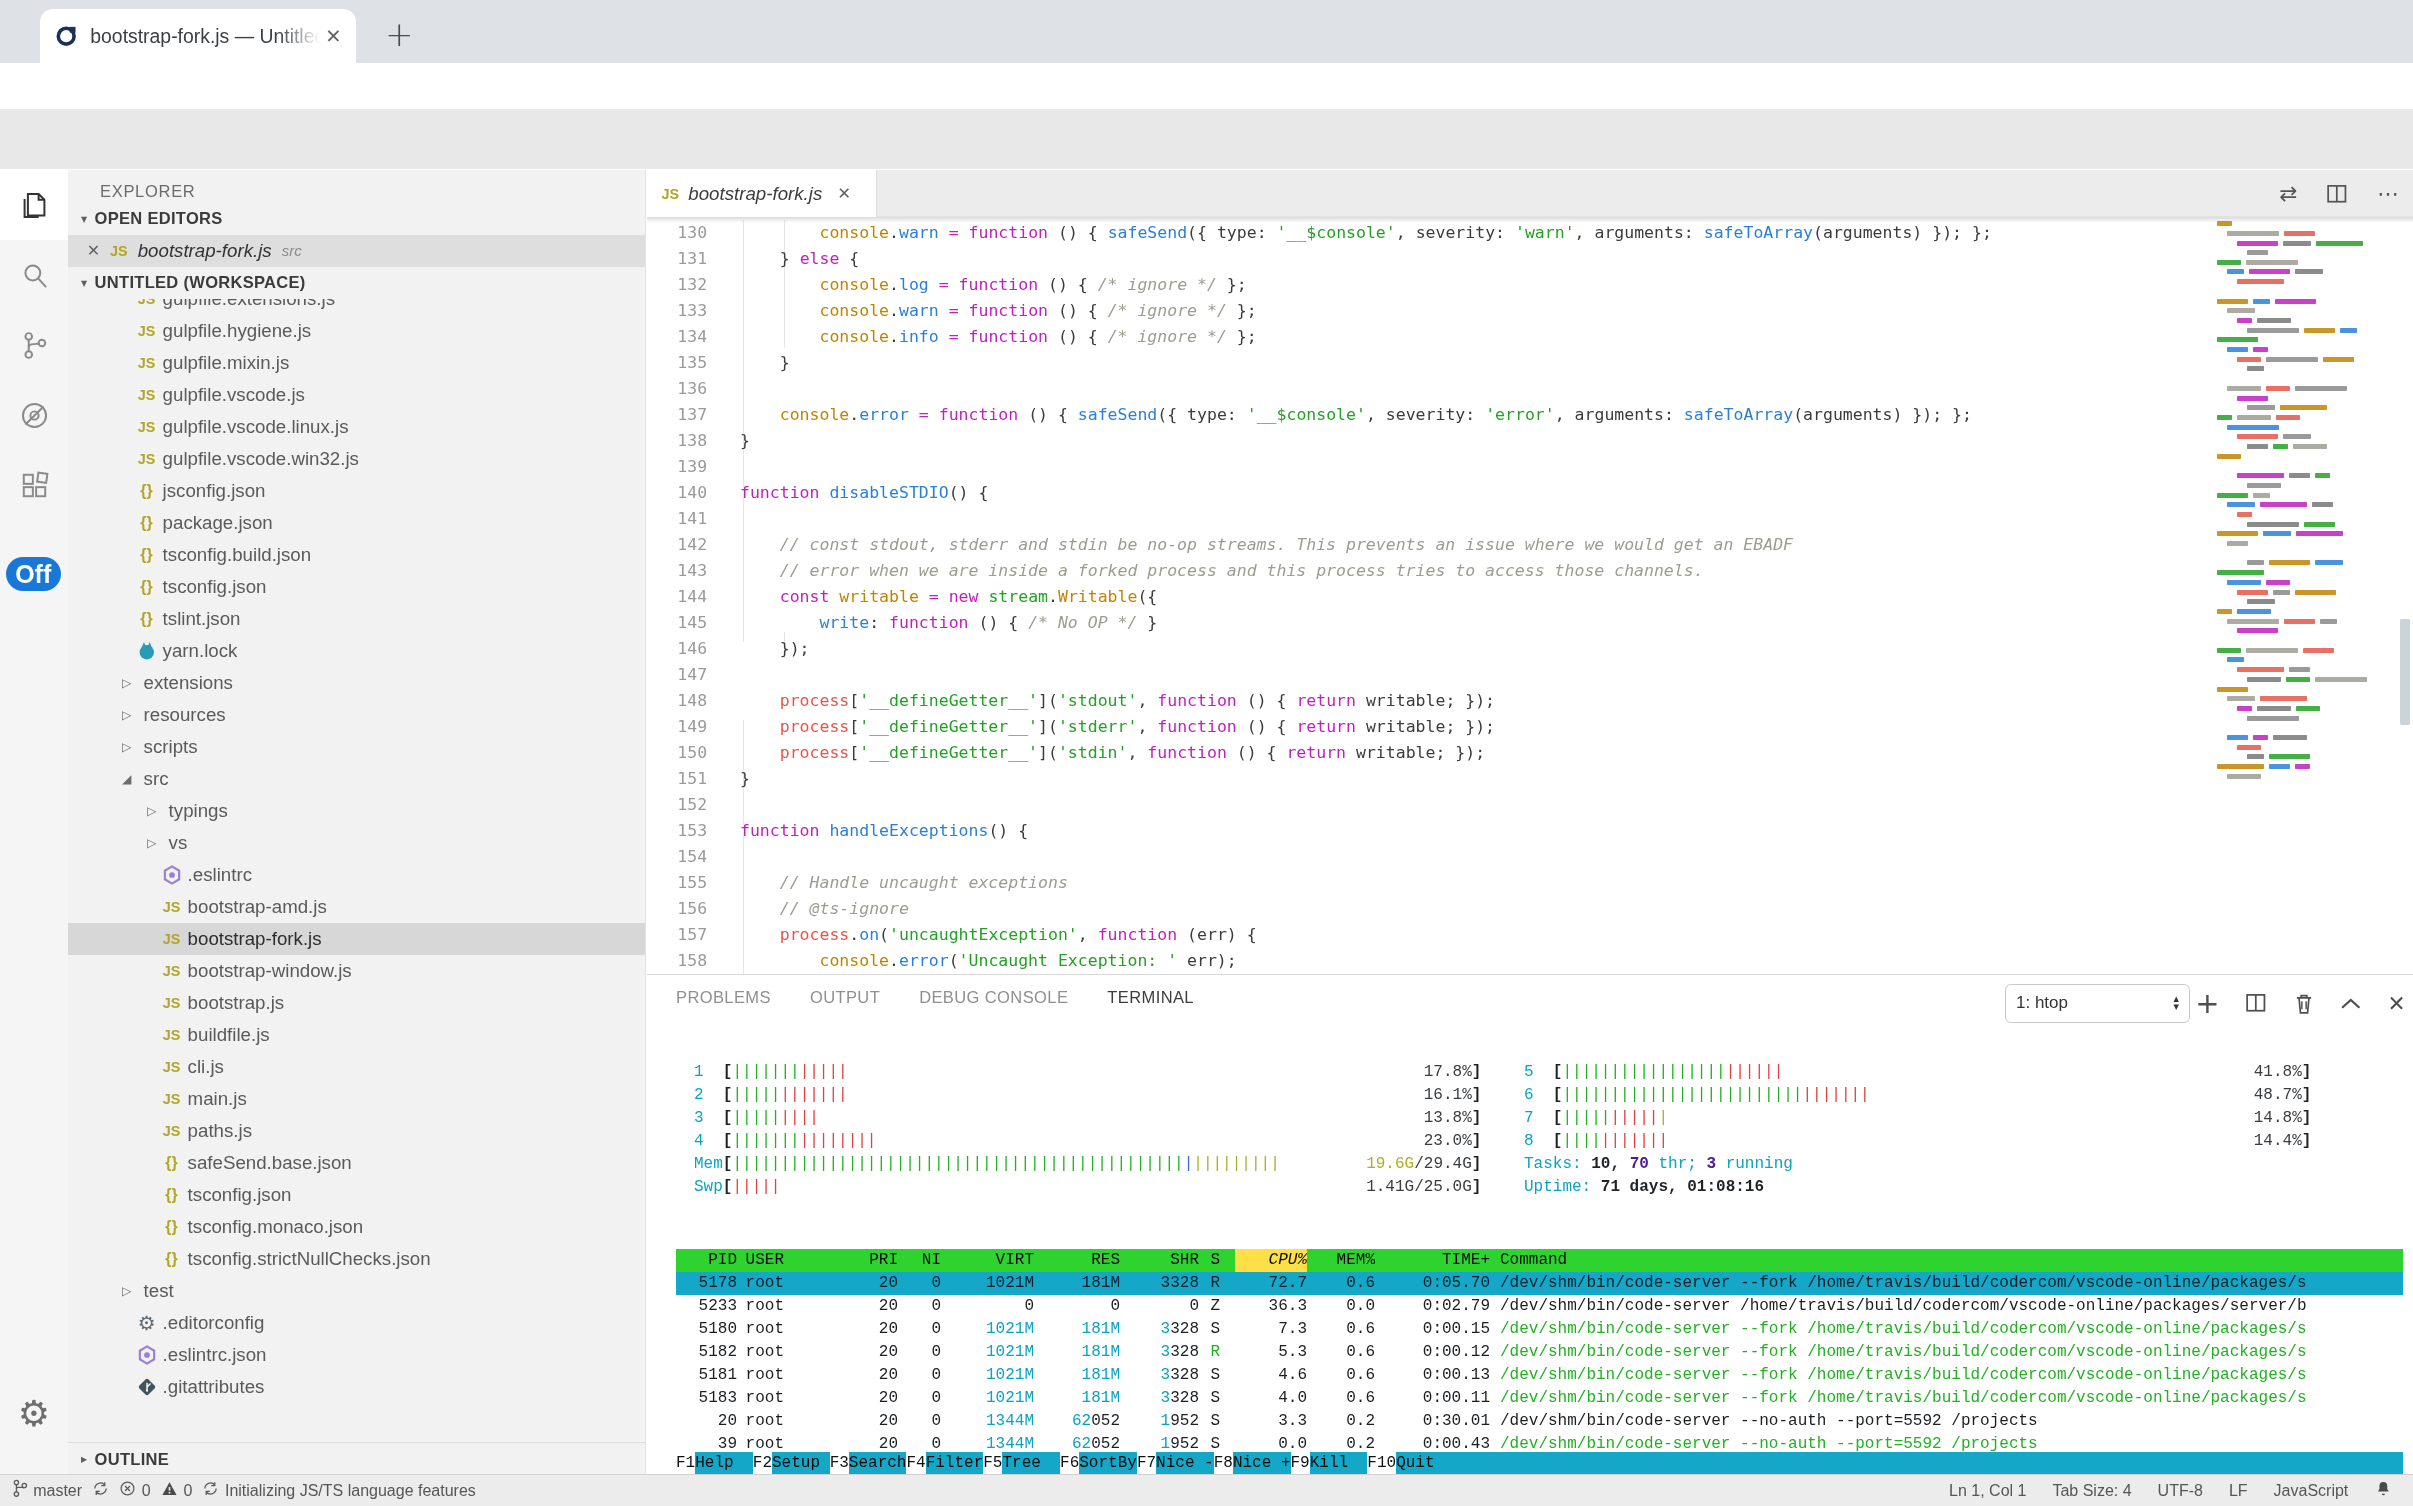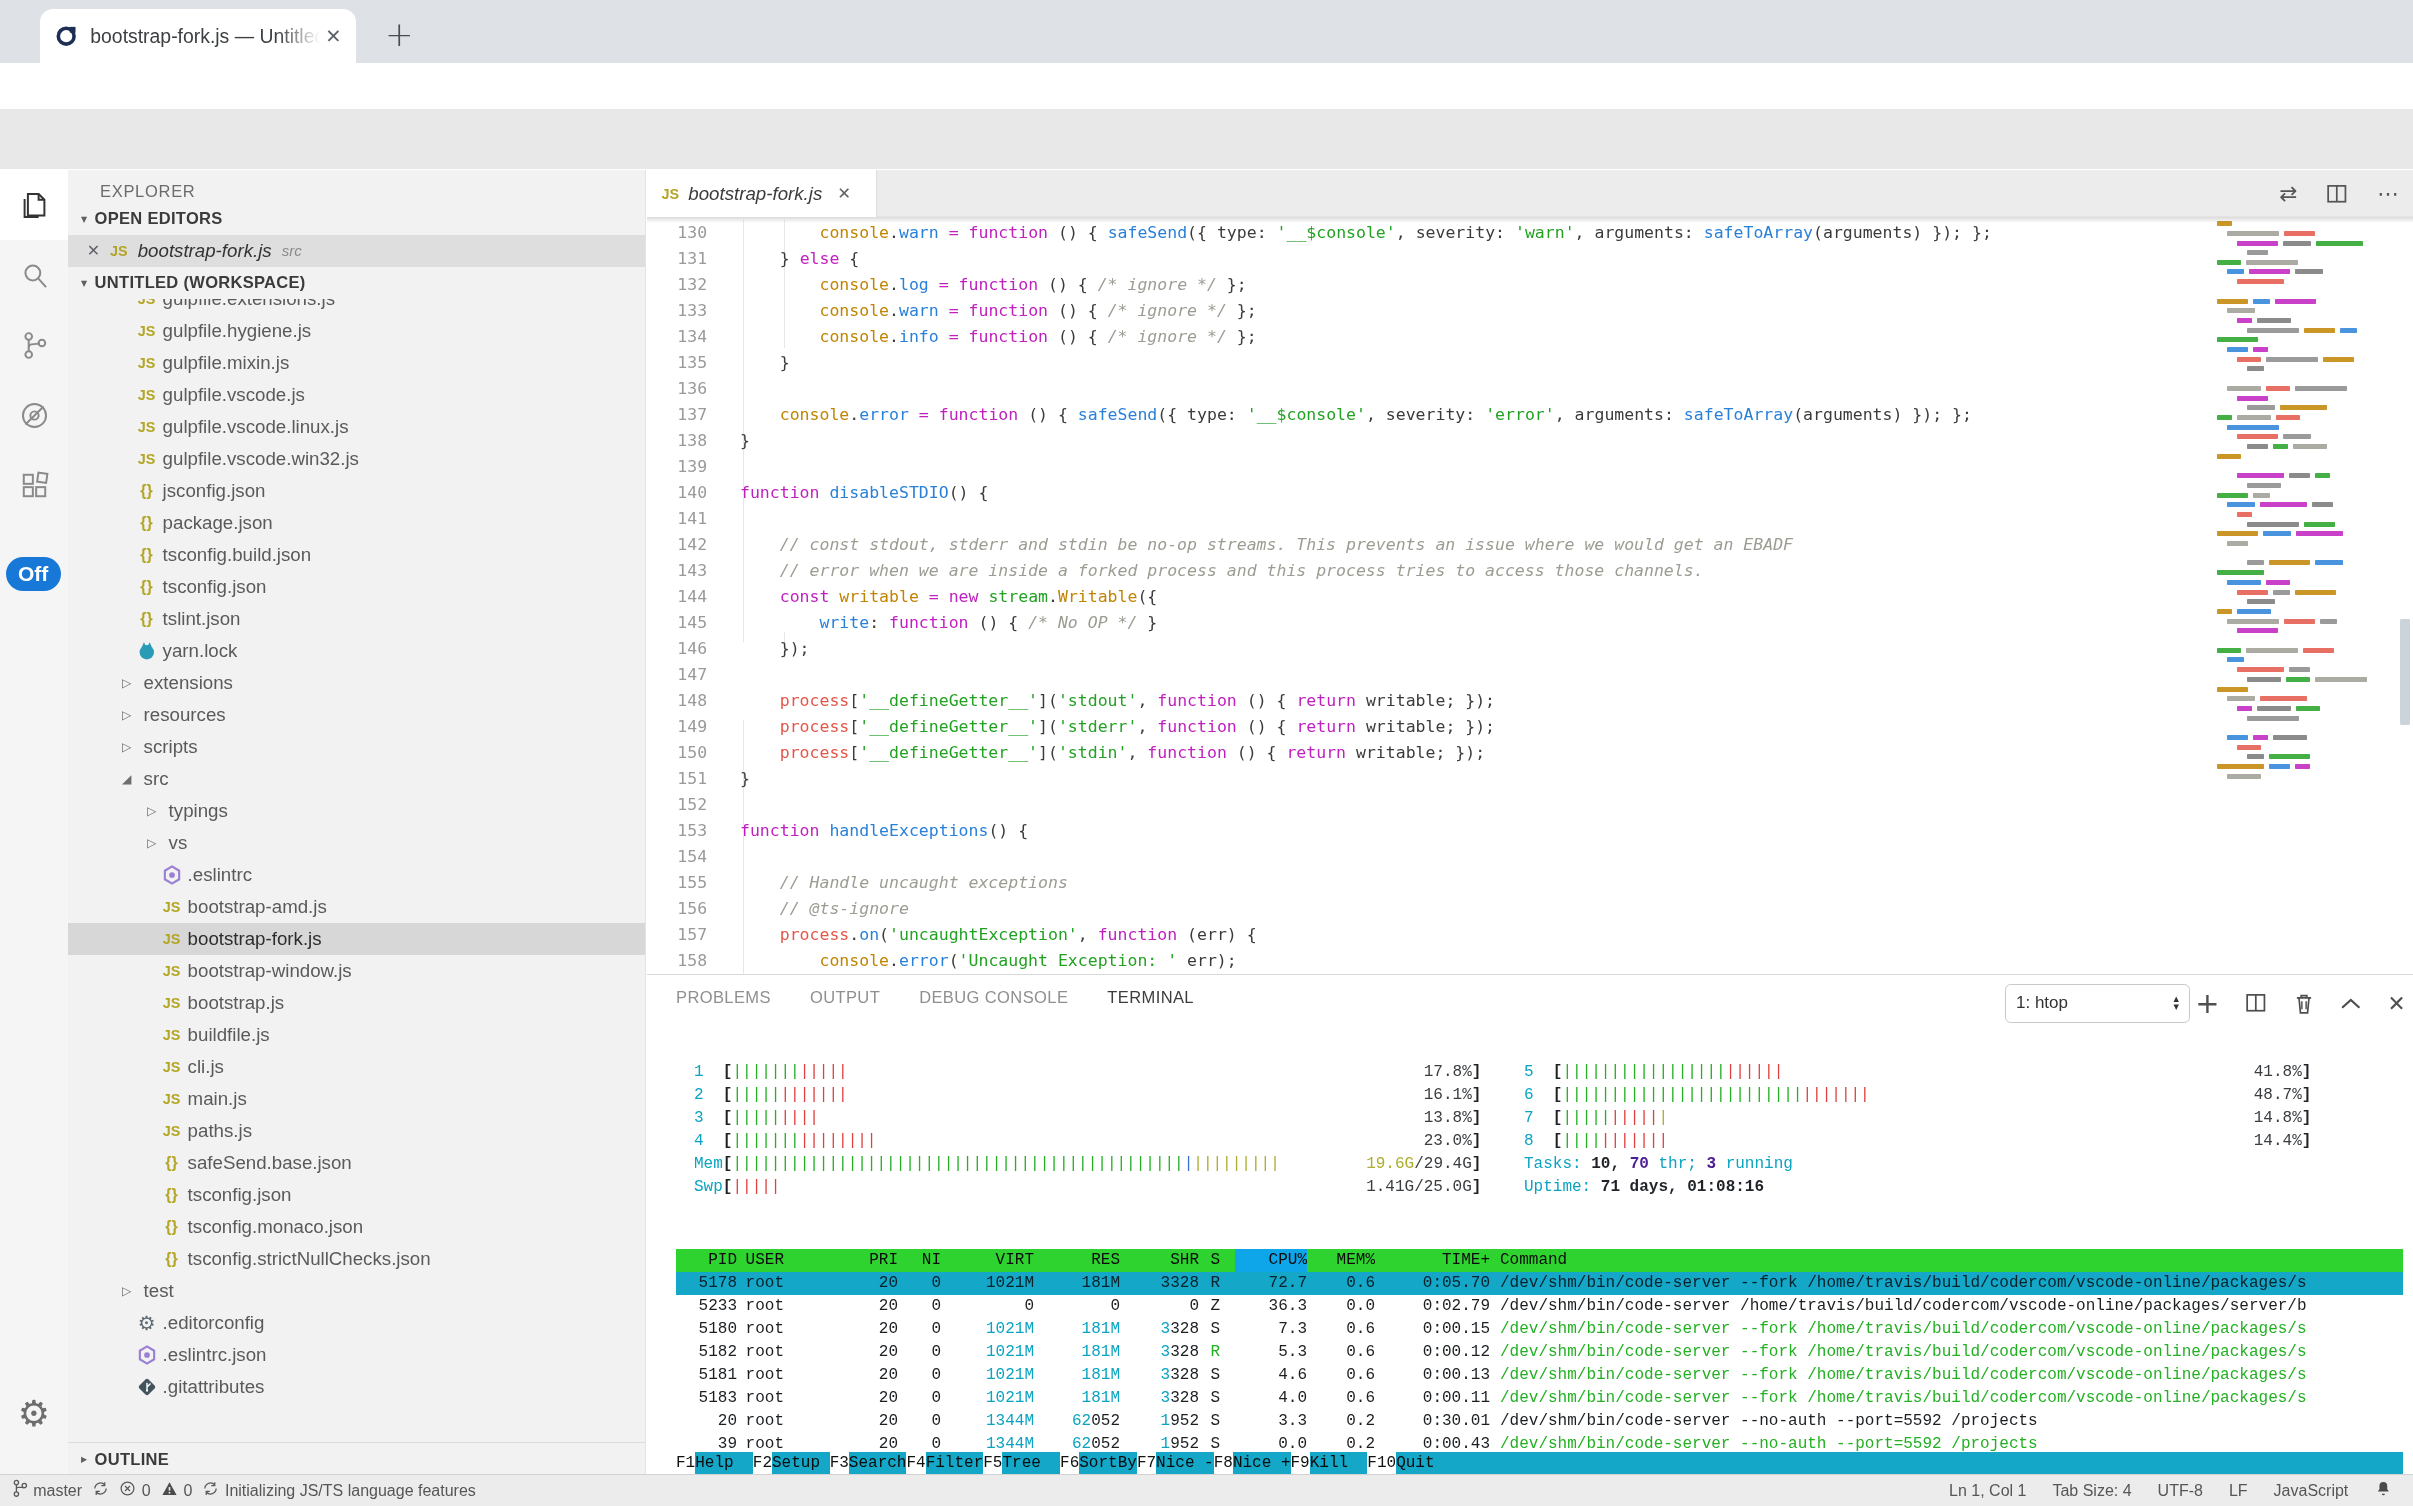--- a/index.html
+++ b/index.html
@@ -37,21 +37,21 @@
   #window-title{position:absolute;top:128px;left:1539px;transform:translateX(-50%);
         font-size:17px;color:#3c3c3c;white-space:nowrap;}
 
   
   #activitybar{position:absolute;left:0;top:170px;width:68px;bottom:32px;background:#f5f5f5;}
   .act-slot{width:68px;height:70px;display:flex;align-items:center;justify-content:center;}
   .act-slot.active{background:#ffffff;}
   .act-slot svg{stroke:#8a8a8a;fill:none;stroke-width:2.4;}
   .act-slot.active svg{stroke:#333;}
   #off-badge{position:absolute;left:5.7px;top:387px;width:55px;height:34px;border-radius:17px;
-        background:#1878d8;color:#fff;font-size:21px;font-weight:bold;display:flex;align-items:center;justify-content:center;}
+        background:#1878d8;color:#fff;font-size:25px;font-weight:bold;display:flex;align-items:center;justify-content:center;}
   #act-gear{position:absolute;left:0;bottom:40px;width:68px;text-align:center;font-size:36px;color:#6d6d6d;}
 
   
   #sidebar{position:absolute;left:68px;top:170px;width:578px;bottom:32px;background:#f2f2f2;
         border-right:0.7px solid #e3e3e3;box-sizing:border-box;overflow:hidden;}
   #explorer-title{margin:11.5px 0 1.4px 32px;font-size:16.5px;color:#6b6b6b;letter-spacing:0.7px;height:20px;}
   .sec{display:flex;align-items:center;height:32px;font-weight:bold;font-size:16.5px;color:#3b3b3b;
         padding-left:13px;gap:7.2px;letter-spacing:0.3px;}
   .twistie{color:#5f5f5f;font-family:"DejaVu Sans",sans-serif;font-size:12.2px;}
   #open-editor-row{display:flex;align-items:center;height:32px;background:#dedede;padding-left:18.7px;gap:10px;}
@@ -102,21 +102,21 @@
   .h-bl{color:#3a6fd8;}.h-d{color:#3a3d40;}
   .h-db{color:#1f2328;font-weight:bold;}.h-gb{color:#4c1d95;font-weight:bold;}.h-cyb{color:#0aa3c2;font-weight:bold;}
   #mleft{position:absolute;left:47px;top:86px;}
   #mright{position:absolute;left:877px;top:86px;}
   #ptable{position:absolute;left:29px;right:10px;top:274px;}
   .trow{display:grid;grid-template-columns:61px 93px 68px 43px 93px 86px 79px 36px 72px 68px 115px minmax(0,1fr);
         height:23px;line-height:23px;font-family:"Liberation Mono",monospace;font-size:16px;color:#1c1f22;white-space:pre;}
   .trow>div{overflow:hidden;}
   .ar{text-align:right;}.al{padding-left:8.6px;}.sc{padding-left:11.5px;}.cmd{padding-left:10px;}
   .thead{background:#2fd32f;color:#0c0c0c;}
-  .thead .cpu{background:#0ea5e9;}
+  .thead .cpu{background:#fde047;font-style:italic;}
   .trow.sel{background:#14a7c8;color:#07222b;}
   .trow.sel span{color:#07222b !important;}
   .cyv{color:#0aa3c2;}.gnv{color:#23b023;}
   #fbar{position:absolute;left:29px;right:10px;top:477px;height:23px;display:flex;
         font-family:"Liberation Mono",monospace;font-size:16px;line-height:23px;white-space:pre;}
   .fk{color:#111;}
   .fl{background:#14a7c8;color:#0b0b0b;}
   .fill{flex:1;background:#14a7c8;}
 
   

